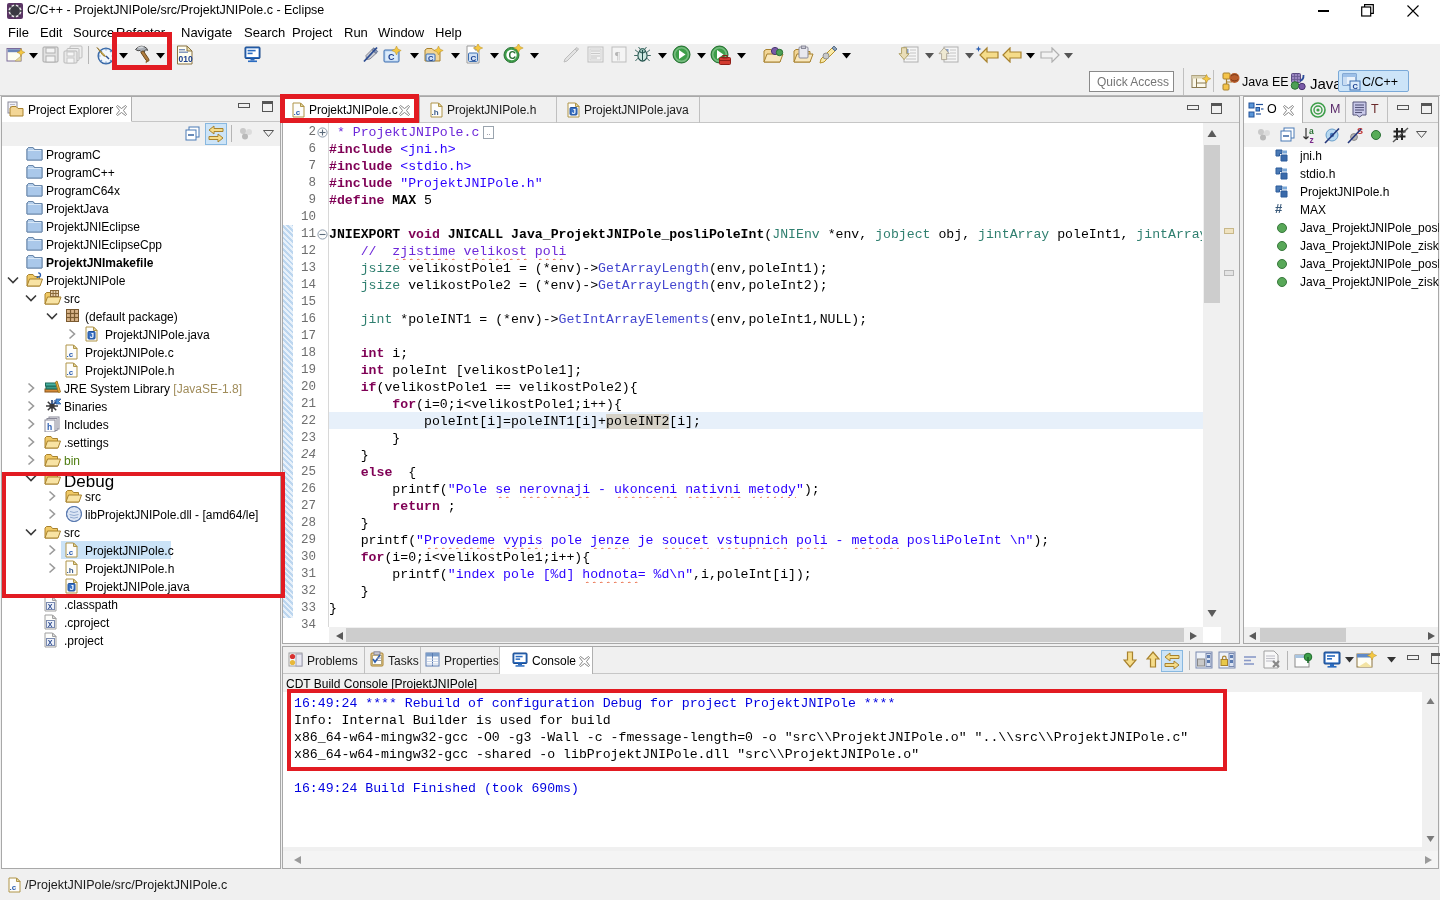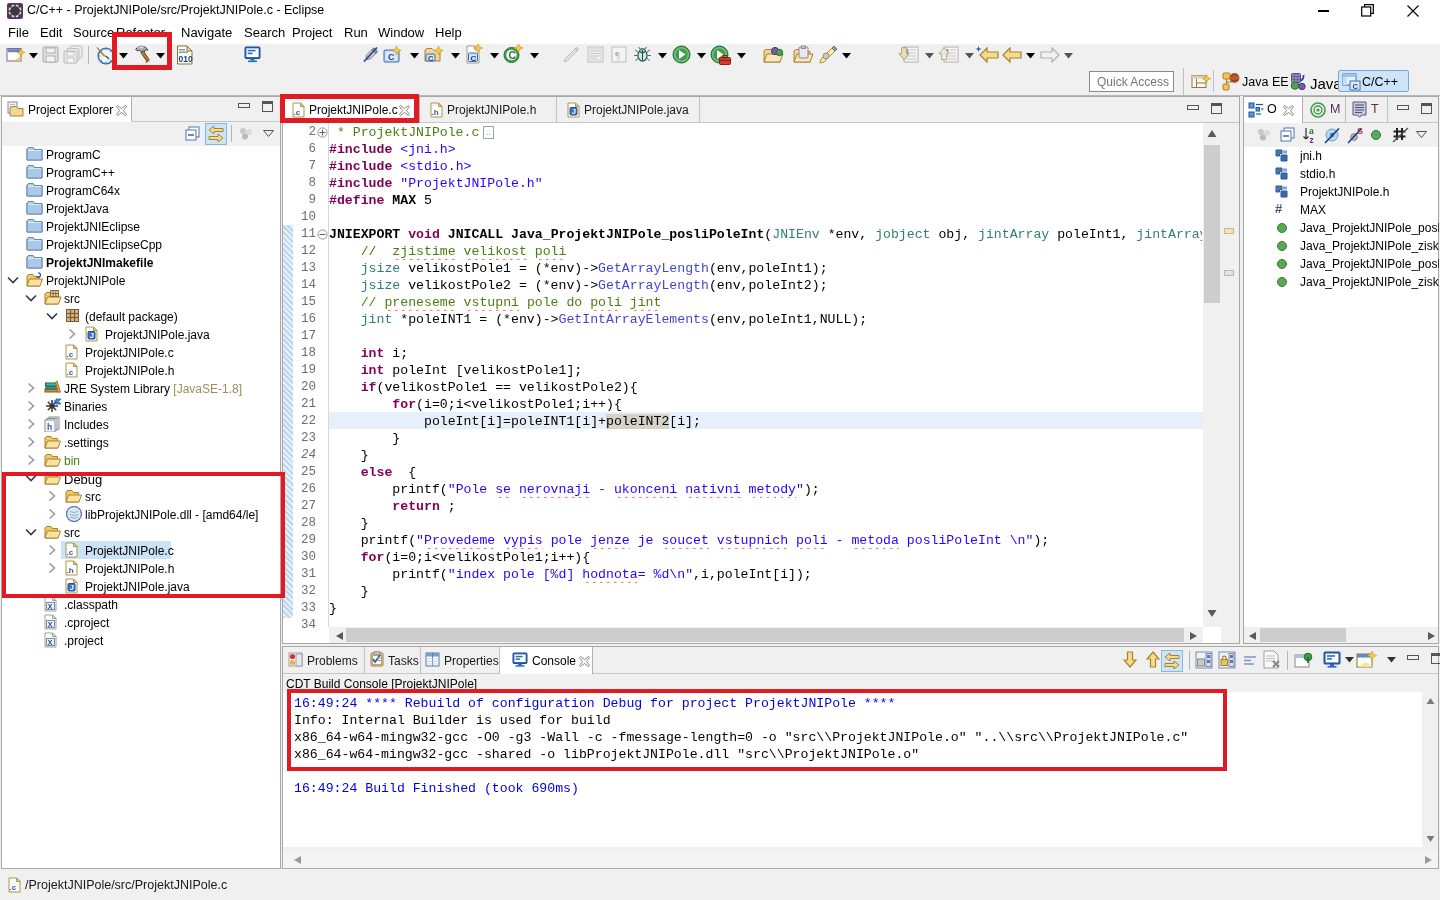--- a/index.html
+++ b/index.html
@@ -567,21 +567,21 @@
 <svg class="abs" style="left:23px;top:377px" width="12" height="8" viewBox="0 0 12 8">
       <path d="M1 1.5 L6 6.5 L11 1.5" fill="none" stroke="#3a3a3a" stroke-width="1.6"></path>
     </svg>
 <div class="abs" style="left:42px;top:373px;">
       <svg width="17" height="15" viewBox="0 0 17 15">
  <path d="M1 14 V4 L2.5 2.5 H7 L8.5 4.5 H13.5 V14 Z" fill="#f0c965" stroke="#a8822e"></path>
  <path d="M1 14 L3.5 7 H16.5 L14 14 Z" fill="#f8e3a4" stroke="#a8822e"></path>
 
 </svg>
     </div>
-<div class="abs" style="left:62px;top:375px;font-size:13px;color:#000;white-space:nowrap;">Debug</div>
+<div class="abs" style="left:62px;top:375px;font-size:17px;color:#000;white-space:nowrap;">Debug</div>
 <svg class="abs" style="left:46px;top:393px" width="8" height="12" viewBox="0 0 8 12">
       <path d="M1.5 1.5 L6.5 6 L1.5 10.5" fill="none" stroke="#9a9a9a" stroke-width="1.6"></path>
     </svg>
 <div class="abs" style="left:63px;top:391px;">
       <svg width="17" height="15" viewBox="0 0 17 15">
  <path d="M1 14 V4 L2.5 2.5 H7 L8.5 4.5 H13.5 V14 Z" fill="#f0c965" stroke="#a8822e"></path>
  <path d="M1 14 L3.5 7 H16.5 L14 14 Z" fill="#f8e3a4" stroke="#a8822e"></path>
 
 </svg>
     </div>
@@ -731,21 +731,21 @@
 <div class="abs" style="left:63px;top:531px;width:838px;height:14px;background:#cdcdcd;"></div>
 <svg class="abs" style="left:906px;top:534px" width="9" height="10" viewBox="0 0 9 10">
       <path d="M1 1 L8 5 L1 9 Z" fill="#5a5a5a"></path>
     </svg>
 <style>
 .code { font-family:"Liberation Mono", monospace; font-size:13.2px; line-height:17px; white-space:pre; color:#000; }
 .ln { font-family:"Liberation Mono", monospace; font-size:12.5px; color:#6e6e6e; text-align:right; }
 .kw { color:#7f0055; font-weight:bold; }
 .b { font-weight:bold; }
 .str { color:#2a00ff; }
-.com { color:#4d7c0f; }
+.com { color:#6d28d9; }
 .td { color:#2f7f6f; }
 .fn { color:#4446cf; }
 .sq { text-decoration:underline; text-decoration-style:wavy; text-decoration-color:#e8643c; text-decoration-thickness:1px; text-underline-offset:3px; }
 </style>
 <div class="abs" style="left:46px;top:315px;width:874px;height:17px;background:#e7f0fa;"></div>
 <div class="abs ln" style="left:3px;top:28px;width:30px;">2</div>
 <div class="abs code" style="left:46px;top:27px;width:873px;overflow:hidden;"><span class="com"> * ProjektJNIPole.c</span></div>
 <div class="abs ln" style="left:3px;top:45px;width:30px;">6</div>
 <div class="abs code" style="left:46px;top:44px;width:873px;overflow:hidden;"><span class="kw">#include</span> <span class="str">&lt;jni.h&gt;</span></div>
 <div class="abs ln" style="left:3px;top:62px;width:30px;">7</div>
@@ -758,21 +758,20 @@
 <div class="abs code" style="left:46px;top:112px;width:873px;overflow:hidden;"></div>
 <div class="abs ln" style="left:3px;top:130px;width:30px;">11</div>
 <div class="abs code" style="left:46px;top:129px;width:873px;overflow:hidden;"><span class="b">JNIEXPORT</span> <span class="kw">void</span> <span class="b">JNICALL</span> <span class="b">Java_ProjektJNIPole_posliPoleInt</span>(<span class="td">JNIEnv</span> *env, <span class="td">jobject</span> obj, <span class="td">jintArray</span> poleInt1, <span class="td">jintArray</span> poleInt2){</div>
 <div class="abs ln" style="left:3px;top:147px;width:30px;">12</div>
 <div class="abs code" style="left:46px;top:146px;width:873px;overflow:hidden;">    <span class="com">//  <span class="sq">zjistime</span> <span class="sq">velikost</span> <span class="sq">poli</span></span></div>
 <div class="abs ln" style="left:3px;top:164px;width:30px;">13</div>
 <div class="abs code" style="left:46px;top:163px;width:873px;overflow:hidden;">    <span class="td">jsize</span> velikostPole1 = (*env)-&gt;<span class="fn">GetArrayLength</span>(env,poleInt1);</div>
 <div class="abs ln" style="left:3px;top:181px;width:30px;">14</div>
 <div class="abs code" style="left:46px;top:180px;width:873px;overflow:hidden;">    <span class="td">jsize</span> velikostPole2 = (*env)-&gt;<span class="fn">GetArrayLength</span>(env,poleInt2);</div>
 <div class="abs ln" style="left:3px;top:198px;width:30px;">15</div>
-<div class="abs code" style="left:46px;top:197px;width:873px;overflow:hidden;">    <span class="com">// <span class="sq">preneseme</span> <span class="sq">vstupni</span> pole do <span class="sq">poli</span> <span class="sq">jint</span></span></div>
 <div class="abs ln" style="left:3px;top:215px;width:30px;">16</div>
 <div class="abs code" style="left:46px;top:214px;width:873px;overflow:hidden;">    <span class="td">jint</span> *poleINT1 = (*env)-&gt;<span class="fn">GetIntArrayElements</span>(env,poleInt1,NULL);</div>
 <div class="abs ln" style="left:3px;top:232px;width:30px;">17</div>
 <div class="abs ln" style="left:3px;top:249px;width:30px;">18</div>
 <div class="abs code" style="left:46px;top:248px;width:873px;overflow:hidden;">    <span class="kw">int</span> i;</div>
 <div class="abs ln" style="left:3px;top:266px;width:30px;">19</div>
 <div class="abs code" style="left:46px;top:265px;width:873px;overflow:hidden;">    <span class="kw">int</span> poleInt [velikostPole1];</div>
 <div class="abs ln" style="left:3px;top:283px;width:30px;">20</div>
 <div class="abs code" style="left:46px;top:282px;width:873px;overflow:hidden;">    <span class="kw">if</span>(velikostPole1 == velikostPole2){</div>
 <div class="abs ln" style="left:3px;top:300px;width:30px;">21</div>

